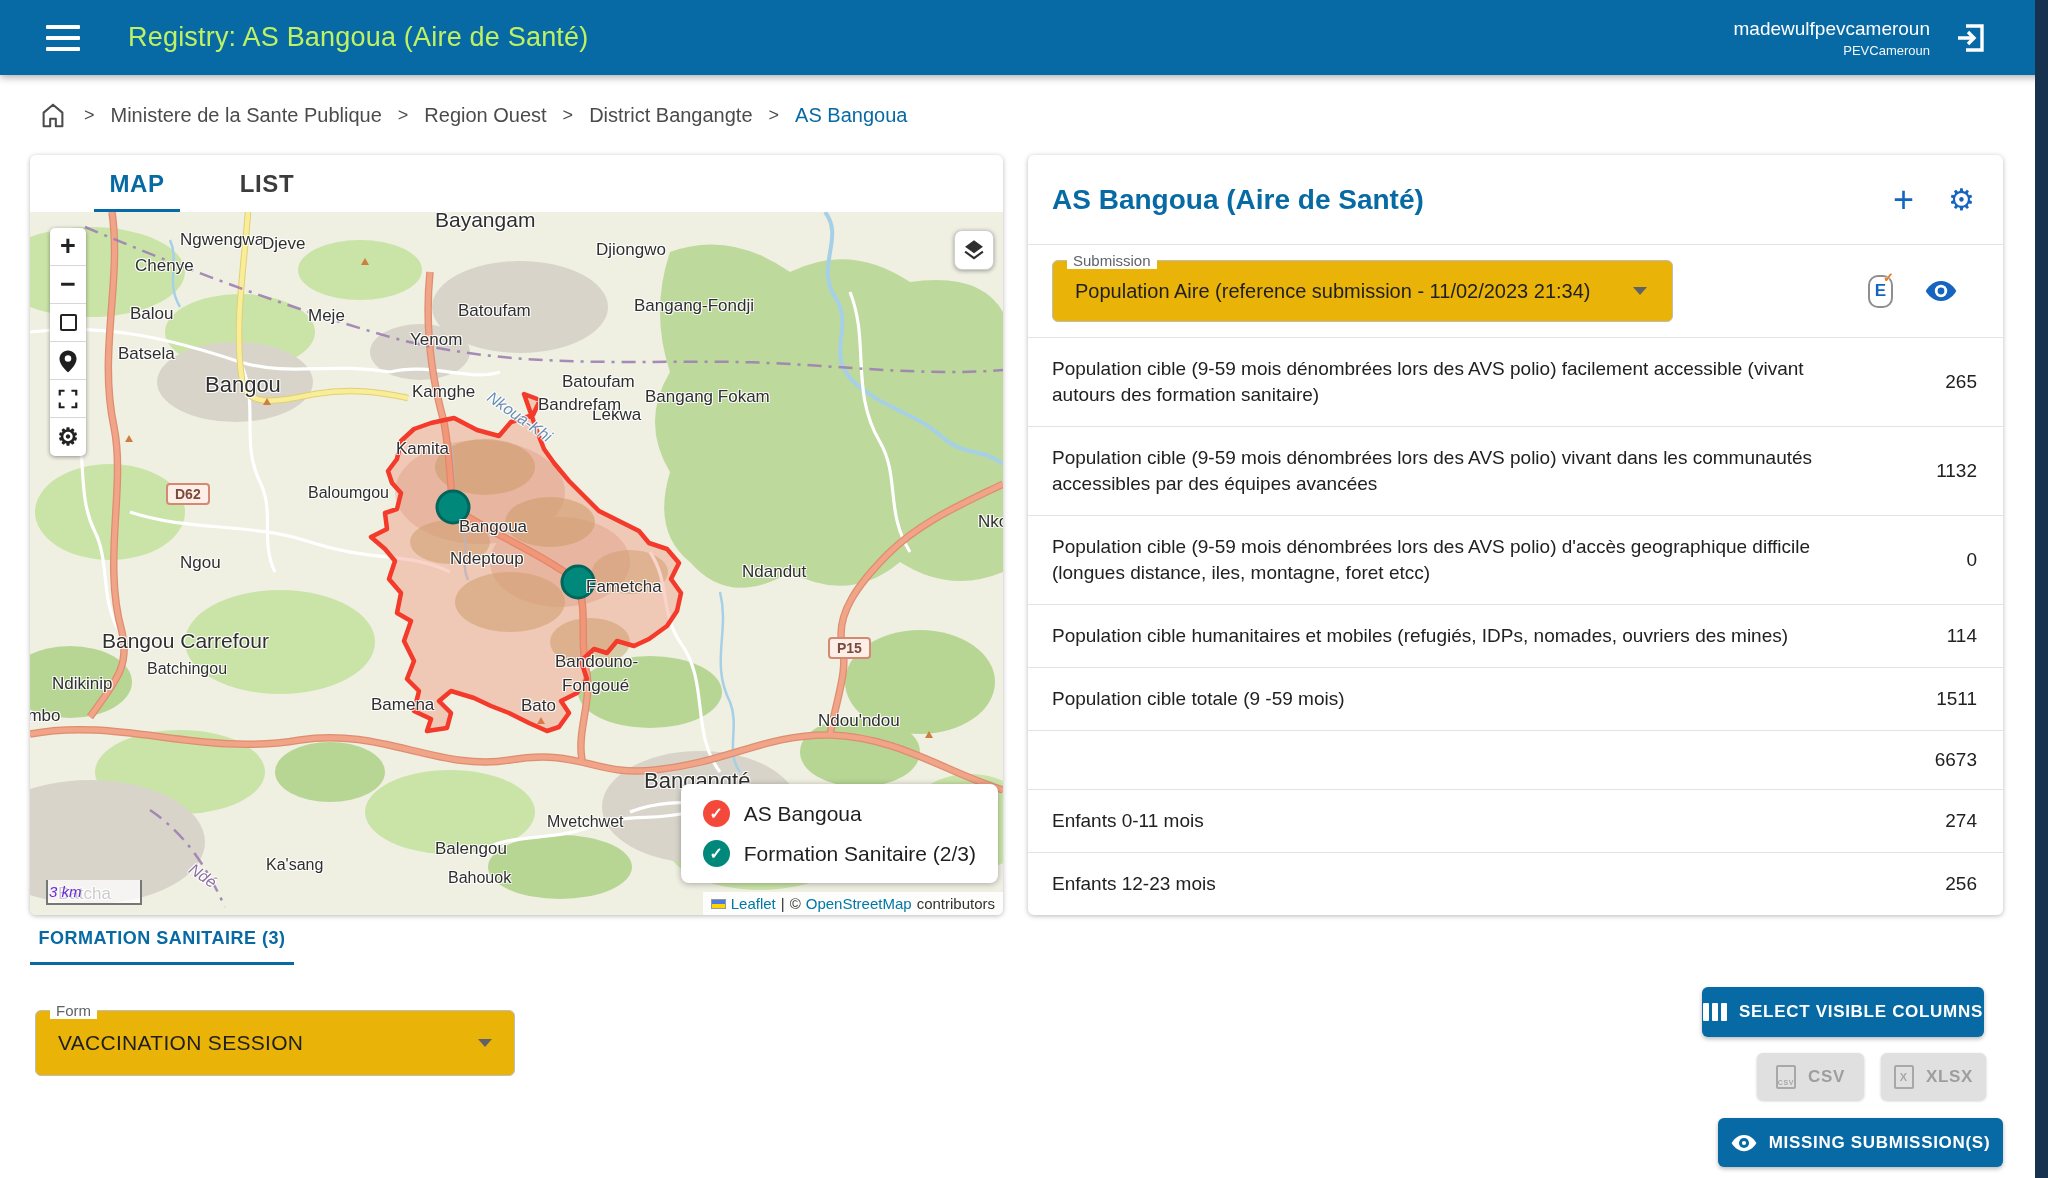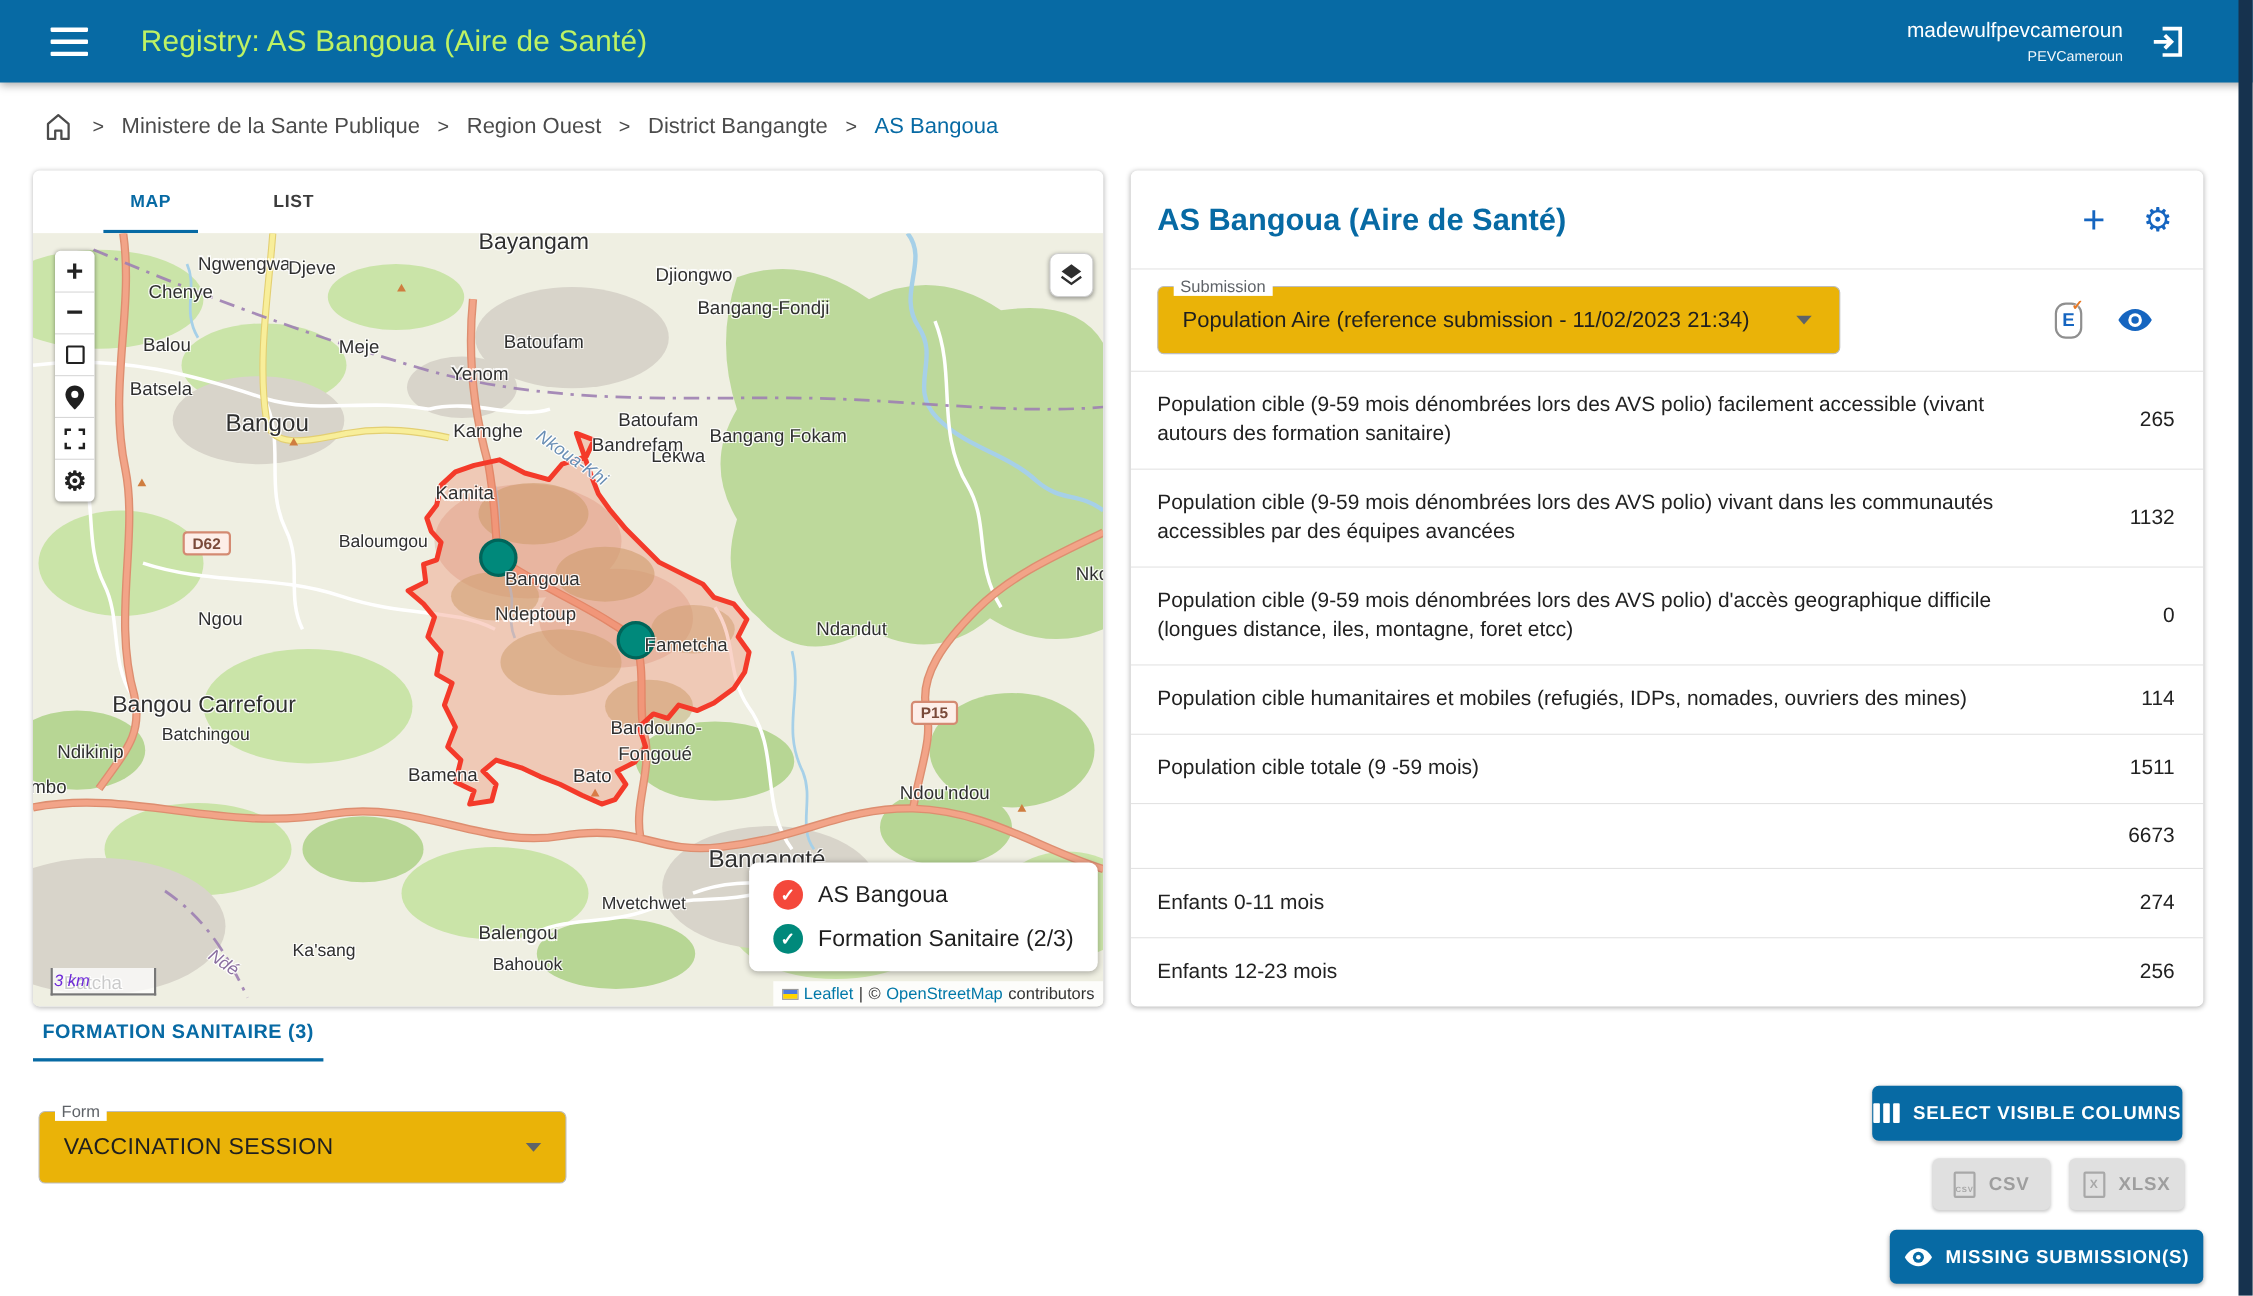--- a/index.html
+++ b/index.html
@@ -26,21 +26,21 @@
   .crumb { color:#4b4b4b; }
   .crumb.active { color:#076aa4; }
 
   
   .card { position:absolute; background:#fff; border-radius:6px; box-shadow:0 1px 5px rgba(0,0,0,.28); overflow:hidden; }
   #map-card { left:30px; top:155px; width:973px; height:760px; }
   #detail-card { left:1028px; top:155px; width:975px; height:760px; }
 
   
   .tabs { height:57px; display:flex; padding-left:42px; }
-  .tab { width:130px; display:flex; align-items:center; justify-content:center; font-size:16px; font-weight:bold;
+  .tab { width:130px; display:flex; align-items:center; justify-content:center; font-size:24px; font-weight:bold;
          letter-spacing:.6px; color:#3c3c3c; position:relative; cursor:pointer; }
   .tab.active { color:#076aa4; }
   .tab.active::after { content:""; position:absolute; left:22px; right:22px; bottom:0; height:3px; background:#076aa4; }
 
   
   .map { position:relative; width:973px; height:703px; background:#efefe2; overflow:hidden; }
   .map svg.basemap { position:absolute; left:0; top:0; }
   .maplabel { position:absolute; font-size:17px; color:#2f2f2f; white-space:nowrap; z-index:2;
               text-shadow:-1px -1px 0 rgba(255,255,255,.85), 1px -1px 0 rgba(255,255,255,.85),
                           -1px 1px 0 rgba(255,255,255,.85), 1px 1px 0 rgba(255,255,255,.85); }
@@ -249,21 +249,21 @@
       <circle cx="423" cy="295" r="16" fill="#00897b" stroke="#00655a" stroke-width="3"></circle>
       <circle cx="548" cy="370" r="16" fill="#00897b" stroke="#00655a" stroke-width="3"></circle>
     </svg>
 
     <div id="map-labels">
         <span class="maplabel" style="left: 405px; top: -4px; font-size: 21px;">Bayangam</span>
         <span class="maplabel" style="left: 150px; top: 18px;">Ngwengwa</span>
         <span class="maplabel" style="left: 232px; top: 22px;">Djeve</span>
         <span class="maplabel" style="left: 566px; top: 28px;">Djiongwo</span>
         <span class="maplabel" style="left: 105px; top: 44px;">Chenye</span>
-        <span class="maplabel" style="left: 568px; top: 58px; padding-left: 36px;">Bangang-Fondji</span>
+        <span class="maplabel" style="left: 568px; top: 84px; padding-left: 36px;">Bangang-Fondji</span>
         <span class="maplabel" style="left: 428px; top: 89px;">Batoufam</span>
         <span class="maplabel" style="left: 380px; top: 118px;">Yenom</span>
         <span class="maplabel" style="left: 100px; top: 92px;">Balou</span>
         <span class="maplabel" style="left: 278px; top: 94px;">Meje</span>
         <span class="maplabel" style="left: 532px; top: 160px;">Batoufam</span>
         <span class="maplabel" style="left: 88px; top: 132px;">Batsela</span>
         <span class="maplabel" style="left: 562px; top: 193px;">Lekwa</span>
         <span class="maplabel" style="left: 175px; top: 160px; font-size: 22px;">Bangou</span>
         <span class="maplabel" style="left: 382px; top: 170px;">Kamghe</span>
         <span class="maplabel" style="left: 615px; top: 175px;">Bangang Fokam</span>

